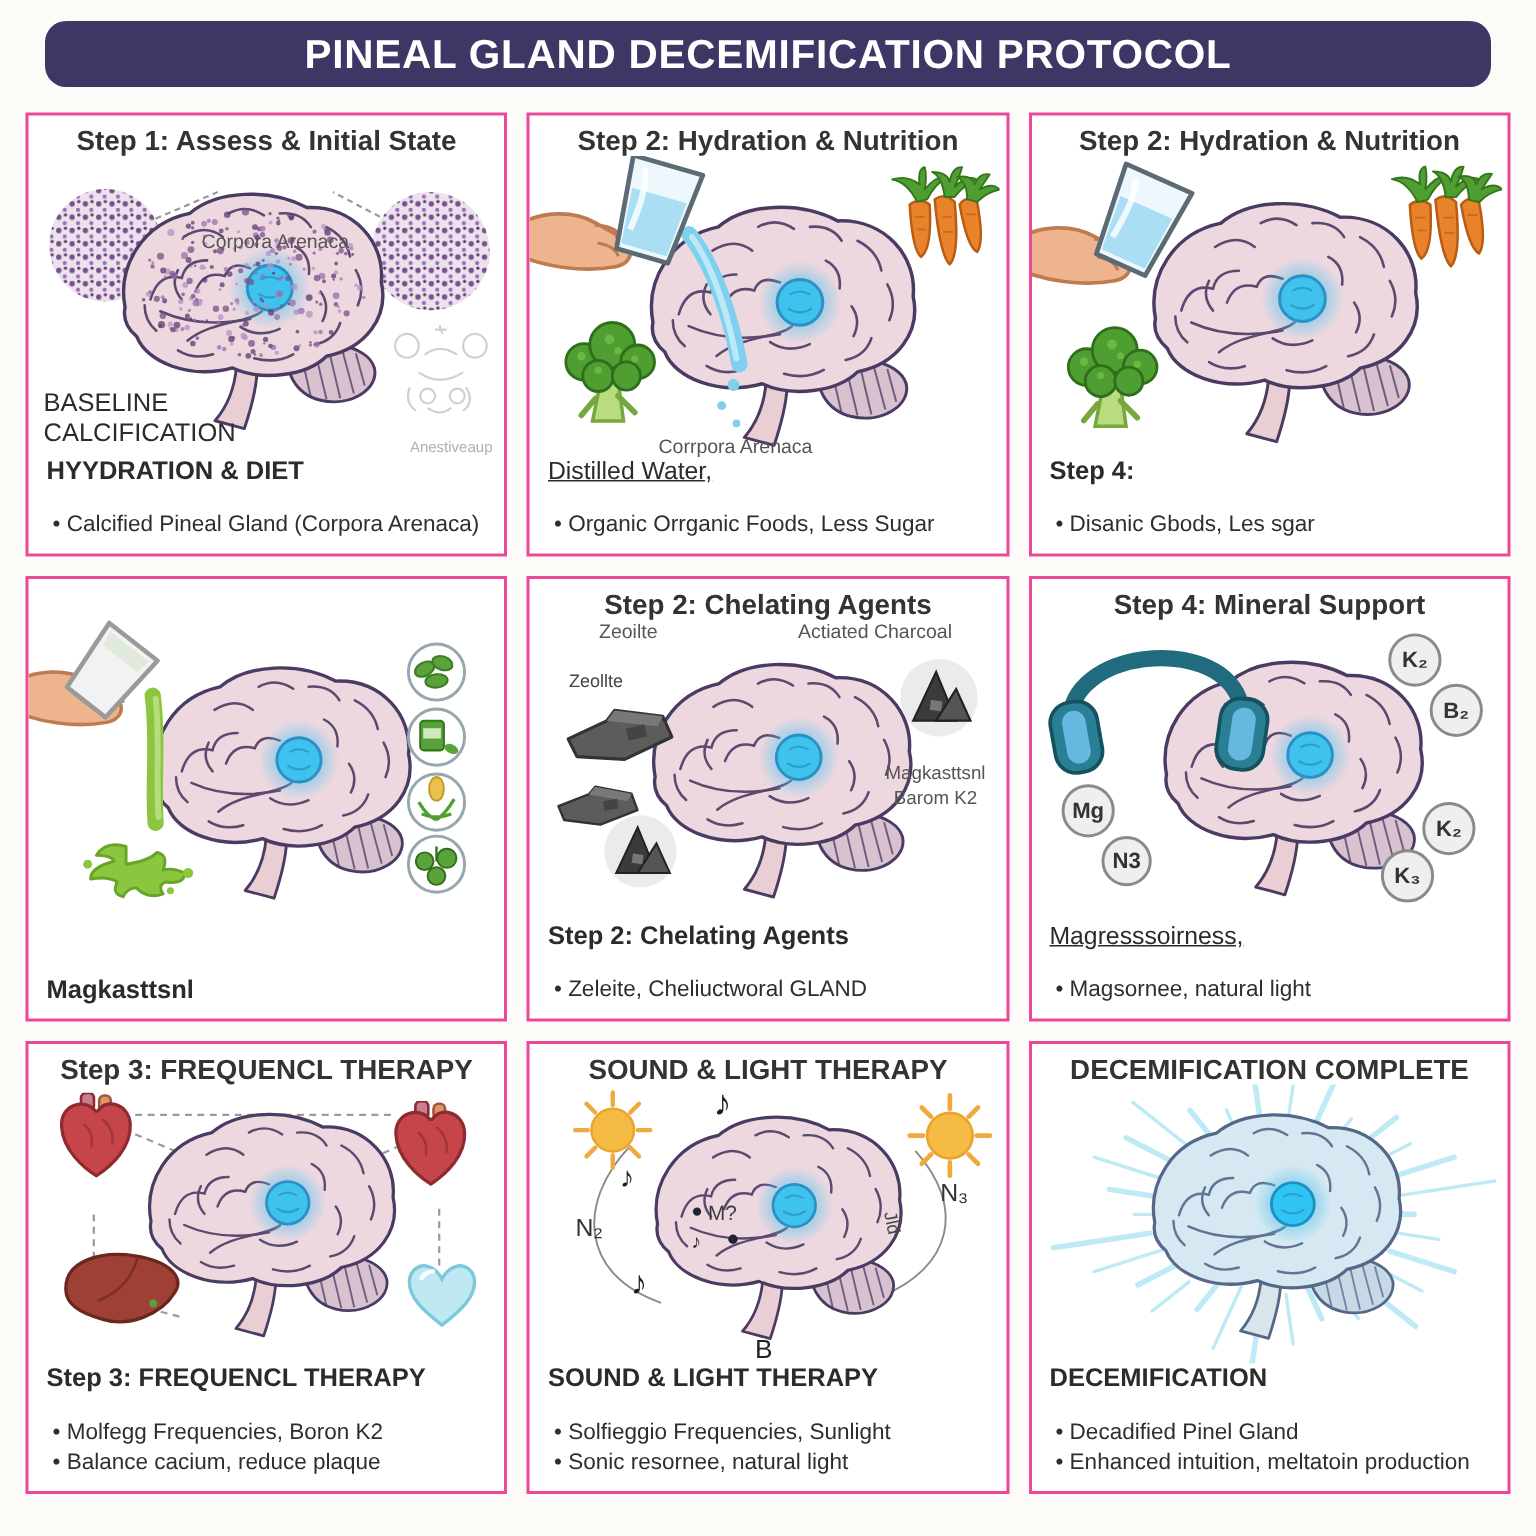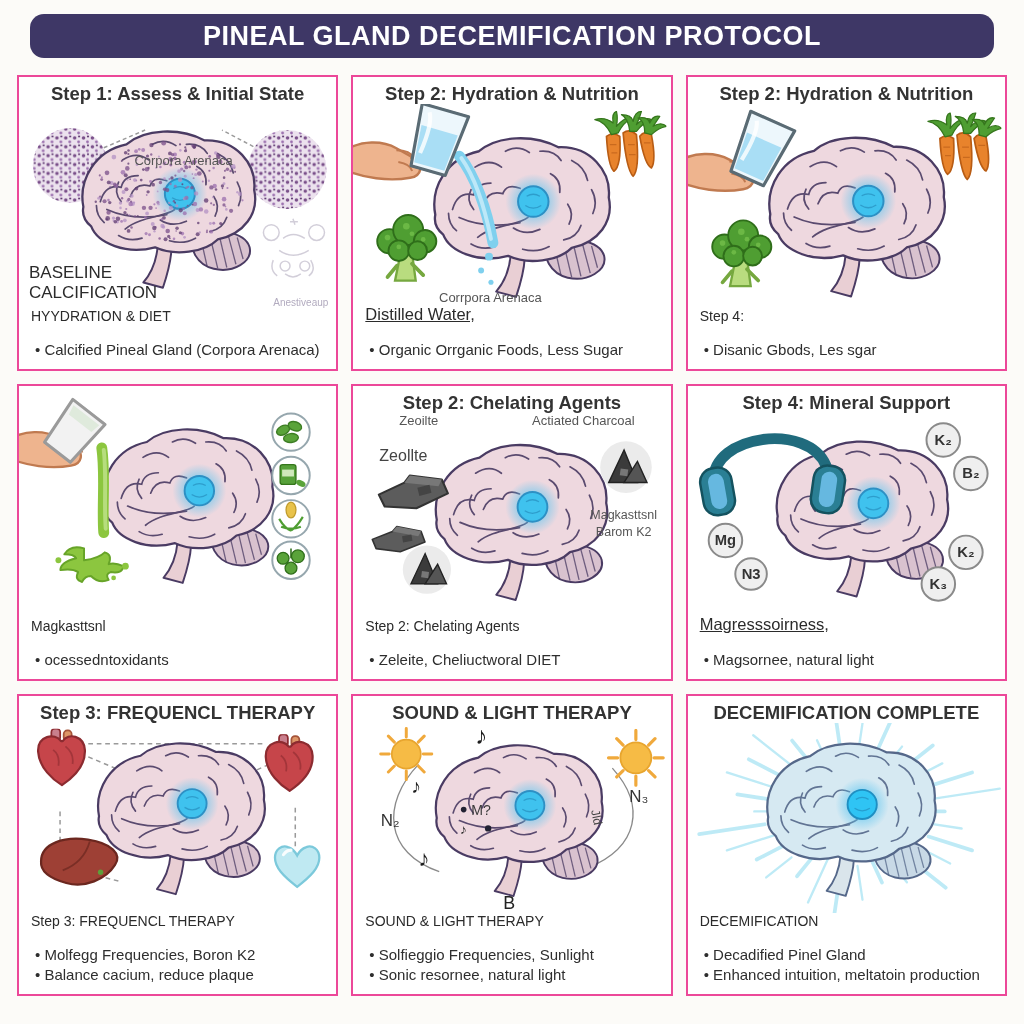--- a/index.html
+++ b/index.html
@@ -21,28 +21,28 @@
     border:2px solid #ec4899;background:#fff;position:relative;
     display:flex;flex-direction:column;overflow:hidden;
   }
   .ptitle{
     margin:7px 8px 0;text-align:center;
     font-size:18.5px;font-weight:700;color:#333;line-height:1.1;
   }
   .illus{position:relative;flex:1;min-height:0;}
   .illus > svg{position:absolute;inset:0;width:100%;height:100%;}
   .pfoot{padding:0 12px 9px;position:relative;}
-  .phead{font-size:14px;font-weight:400;color:#2b2b2b;}
+  .phead{font-size:17px;font-weight:700;color:#2b2b2b;}
   .phead.normal{font-weight:400;font-size:16.5px;text-decoration:underline;}
   ul.bullets{margin:16px 0 0;padding-left:4px;list-style:none;}
   .bullets li{font-size:15px;color:#2e2e2e;line-height:1.32;}
   .bullets li::before{content:"• ";}
   .flabel{position:absolute;font-size:13px;color:#555;white-space:pre-line;}
   .flabel.big{font-size:17px;font-weight:400;color:#2b2b2b;line-height:1.15;}
-  .flabel.mid{font-size:16px;color:#444;}
+  .flabel.mid{font-size:12px;color:#444;}
   .flabel.faint{font-size:10px;color:#b2abbf;}
   .flabel.cap{font-size:12.5px;text-align:center;line-height:1.3;}
   .badge-t{font-weight:700;fill:#333;font-size:15px;}
   .note{fill:#1d1d1d;}
 </style>
 </head>
 <body>
 
 <svg width="0" height="0" style="position:absolute" aria-hidden="true">
   <defs>
@@ -532,23 +532,20 @@
                 <circle cx="283" cy="154" r="6.5"></circle>
                 <circle cx="276" cy="166" r="6"></circle>
             </g>
             <path d="M276 146 v10" stroke="#2f6e1a" stroke-width="1.6"></path>
           </g>
         </g>
       </svg>
     </div>
     <div class="pfoot">
       <div class="phead">Magkasttsnl</div>
-      <ul class="bullets">
-        <li>ocessedntoxidants</li>
-      </ul>
     </div>
   </section>
 
   <section class="panel">
     <h2 class="ptitle">Step 2: Chelating Agents</h2>
     <div class="illus">
       <svg viewBox="0 0 322 198" preserveAspectRatio="xMidYMid meet">
         <use href="#brainSym" x="64" y="14" width="210" height="171"></use>
         <use href="#zeoSym" x="24" y="56" width="76" height="38" transform="rotate(-8 62 75)"></use>
         <use href="#zeoSym" x="18" y="108" width="58" height="30" transform="rotate(-4 47 123)"></use>
@@ -557,21 +554,21 @@
       </svg>
       <div class="flabel" style="left:46px;top:0;text-align:right;">Zeoilte</div>
       <div class="flabel" style="right:36px;top:0;">Actiated Charcoal</div>
       <div class="flabel mid" style="left:26px;top:34px;">Zeollte</div>
       <div class="flabel cap" style="right:2px;top:94px;width:90px;">Magkasttsnl
 Barom K2</div>
     </div>
     <div class="pfoot">
       <div class="phead">Step 2: Chelating Agents</div>
       <ul class="bullets">
-        <li>Zeleite, Cheliuctworal DIET</li>
+        <li>Zeleite, Cheliuctworal GLAND</li>
       </ul>
     </div>
   </section>
 
   <section class="panel">
     <h2 class="ptitle">Step 4: Mineral Support</h2>
     <div class="illus">
       <svg viewBox="0 0 322 198" preserveAspectRatio="xMidYMid meet">
         <use href="#brainSym" x="70" y="12" width="210" height="171"></use>
         <g>

